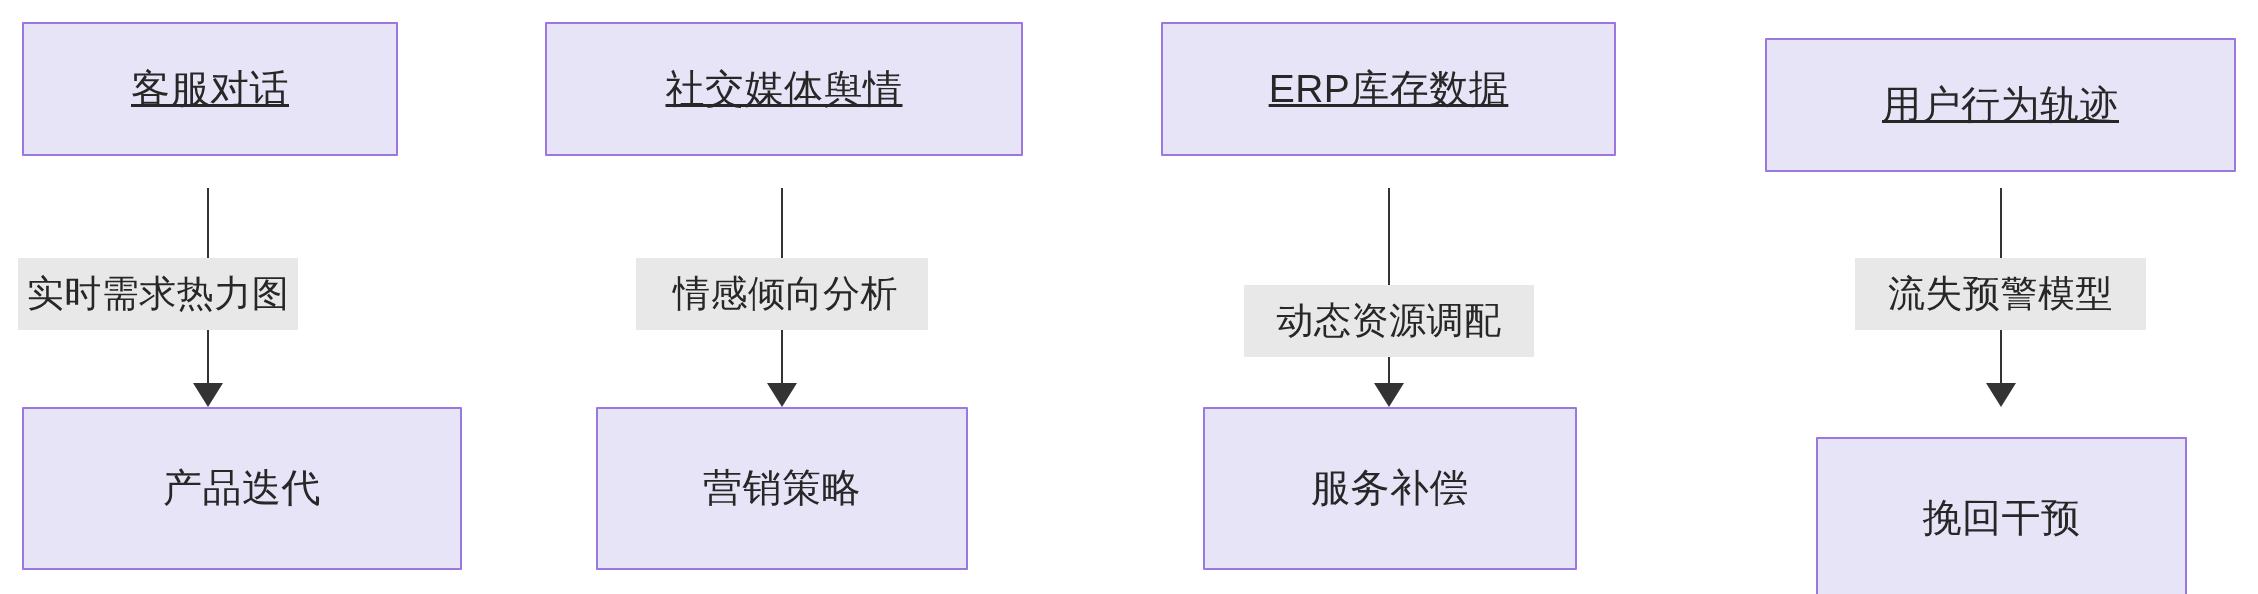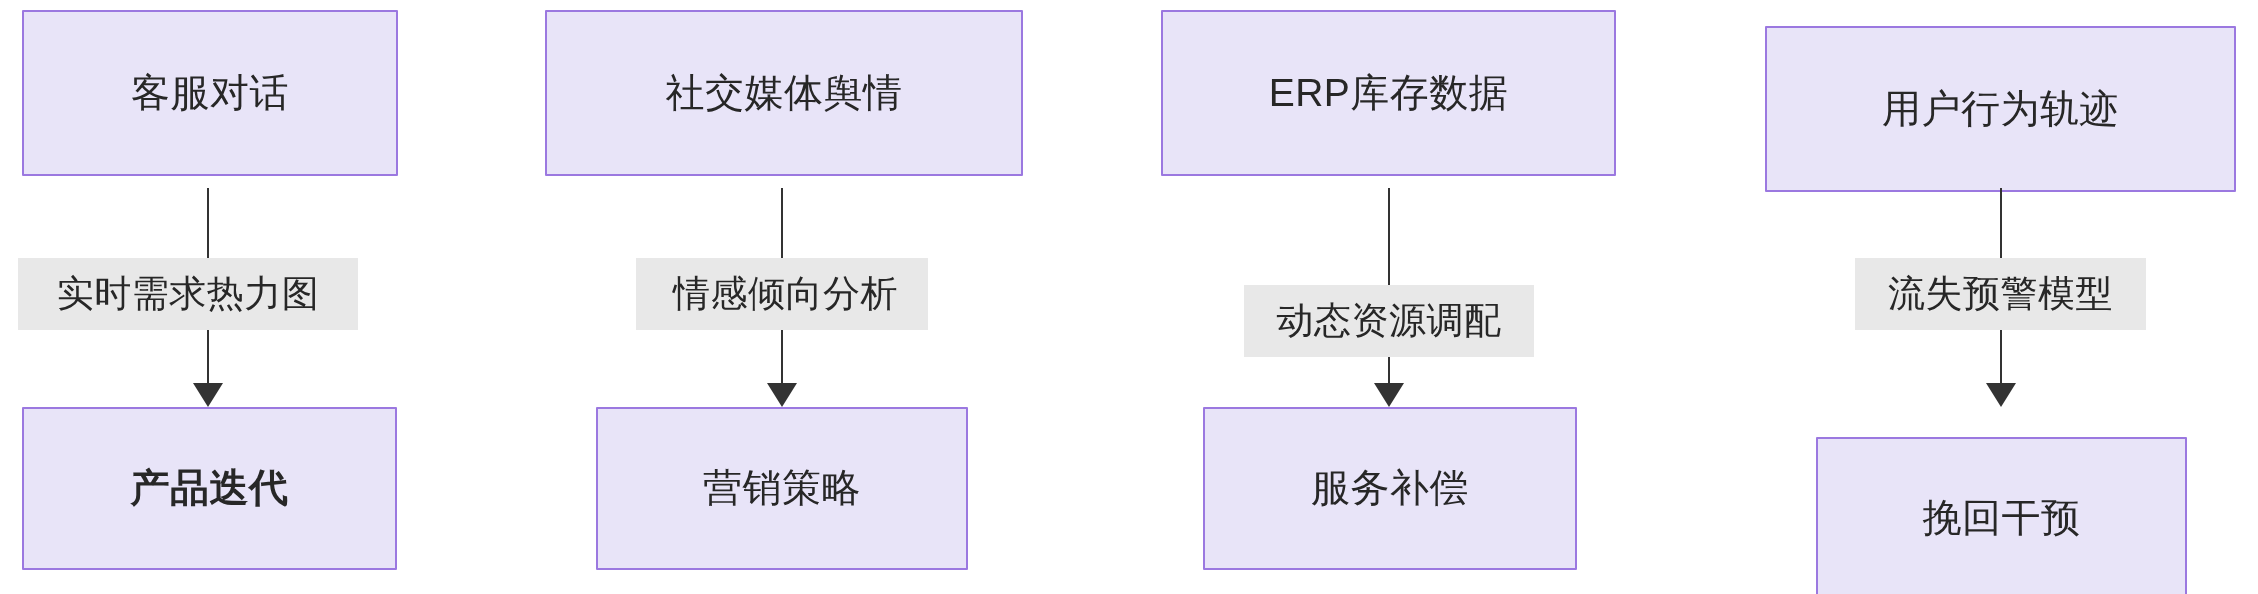--- a/index.html
+++ b/index.html
@@ -32,22 +32,23 @@
     display: flex;
     align-items: center;
     justify-content: center;
     color: #272727;
     font-size: 39px;
     line-height: 1.1;
     letter-spacing: 0.5px;
     white-space: nowrap;
   }
   .node.top {
-    top: 10px;
-    height: 166px;
+    top: 22px;
+    height: 134px;
+    text-decoration: underline;
   }
   .node.bottom {
     top: 407px;
     height: 163px;
   }
   .edge-line {
     position: absolute;
     width: 2px;
     background: #333333;
     top: 188px;
@@ -81,22 +82,22 @@
 </style>
 </head>
 <body>
 
 <div id="canvas">
   <div id="columns-host">
       <div class="column">
         <div class="node top" style="left: 22px; width: 376px;">客服对话</div>
         <div class="edge-line" style="left: 207px;"></div>
         <div class="edge-arrow" style="left: 193px;"></div>
-        <div class="edge-label" style="left: 18px; width: 340px;">实时需求热力图</div>
-        <div class="node bottom" style="left: 22px; width: 375px; font-weight: bold;">产品迭代</div>
+        <div class="edge-label" style="left: 18px; width: 280px;">实时需求热力图</div>
+        <div class="node bottom" style="left: 22px; width: 440px;">产品迭代</div>
       </div>
       <div class="column">
         <div class="node top" style="left: 545px; width: 478px;">社交媒体舆情</div>
         <div class="edge-line" style="left: 781px;"></div>
         <div class="edge-arrow" style="left: 767px;"></div>
         <div class="edge-label" style="left: 636px; width: 292px; padding-left: 11px;">情感倾向分析</div>
         <div class="node bottom" style="left: 596px; width: 372px;">营销策略</div>
       </div>
       <div class="column">
         <div class="node top" style="left: 1161px; width: 455px;">ERP库存数据</div>

